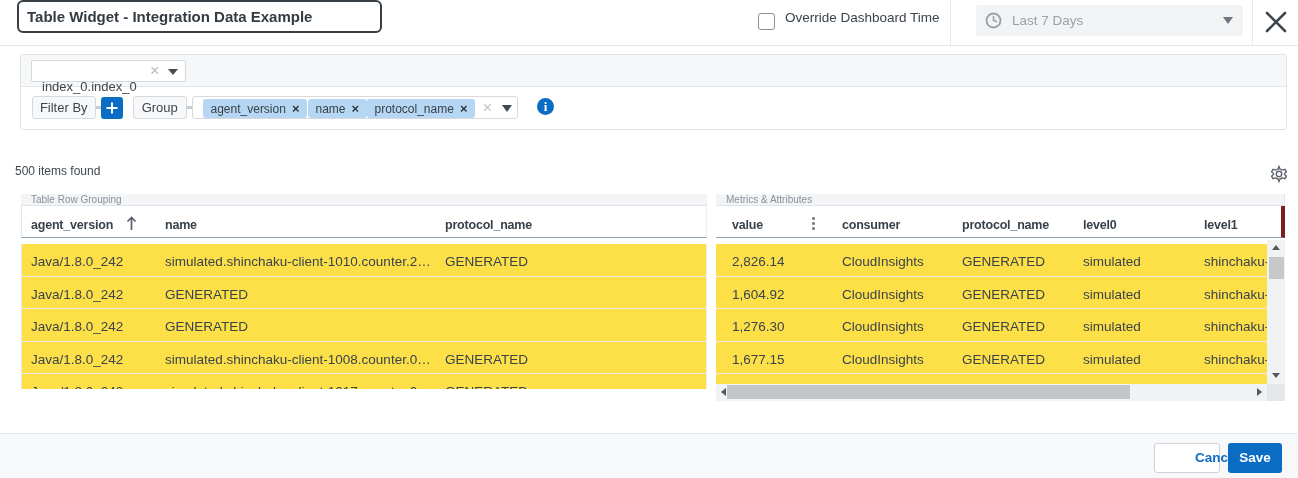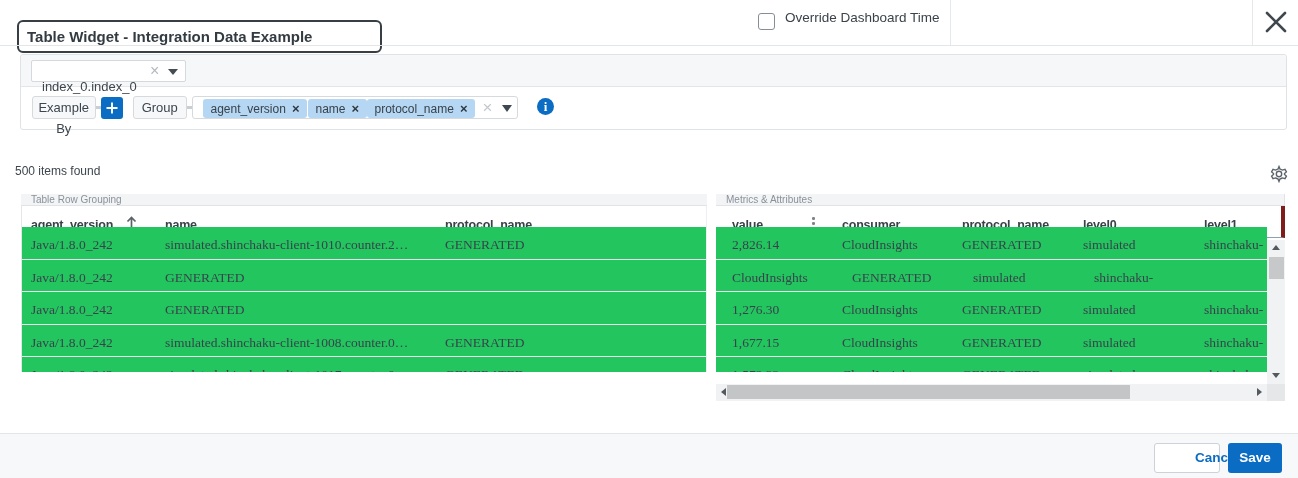--- a/index.html
+++ b/index.html
@@ -1,21 +1,21 @@
 <!DOCTYPE html>
 <html><head>
 <meta charset="utf-8">
 <style>
   * { margin:0; padding:0; box-sizing:border-box; }
   html,body { background:#fff; }
   body { font-family:"Liberation Sans","DejaVu Sans",sans-serif; color:#3a434c; }
   .stage { position:relative; width:1298px; height:478px; background:#fff; overflow:hidden; }
 
   
-  .title-input { position:absolute; left:17px; top:20px; width:365px; height:33px;
+  .title-input { position:absolute; left:17px; top:0; width:365px; height:33px;
     border:2px solid #373e44; border-radius:6px; background:#fff; padding:8px 8px;
     font-family:inherit; font-size:15px; font-weight:bold; color:#333b42; outline:none; }
   .cb { position:absolute; left:758px; top:13px; width:17px; height:17px;
     border:1.5px solid #878e95; border-radius:3px; background:#fff; cursor:pointer; }
   .cb-label { position:absolute; left:785px; top:4px; height:28px; line-height:28px;
     font-size:13.5px; color:#3a434b; }
   .hdr-sep1 { position:absolute; left:950px; top:0; width:1px; height:45px; background:#e5e8ea; }
   .hdr-sep2 { position:absolute; left:1252px; top:0; width:1px; height:45px; background:#e5e8ea; }
   .time-dd { position:absolute; left:976px; top:5px; width:267px; height:31px;
     background:#f2f3f4; border-radius:3px; cursor:pointer; }
@@ -84,21 +84,21 @@
   .lc1 { width:280px; padding-left:10px; }
   .lc2 { width:272px; padding-left:10px; }
   .rc0 { width:110px; padding-left:16px; position:relative; }
   .rc1 { width:120px; padding-left:16px; }
   .rc2 { width:121px; padding-left:16px; }
   .rc3 { width:121px; padding-left:16px; }
   .rc4 { width:200px; padding-left:16px; }
   .kebab { position:absolute; right:11px; top:11px; width:3px; }
   .kebab i { display:block; width:2.6px; height:2.6px; border-radius:50%; background:#7b8288; margin-bottom:2.6px; }
 
-  .tbody { position:absolute; top:227px; height:144.5px; overflow:hidden; background:#22c55e;font-family:Liberation Serif, serif; }
+  .tbody { position:absolute; top:244px; height:144.5px; overflow:hidden; background:#fde047; }
   .tbody-l .trow { width:700px; }
   .tbody-r .trow { width:720px; }
   .thead .hinner { width:720px; }
   .tbody-l { left:21px; width:686px; border-left:1px solid #e4e7ea; border-right:1px solid #eceef0; }
   .tbody-r { left:716px; width:550.5px; }
   .trow { height:32.5px; border-bottom:1px solid #e9ebee; overflow:hidden; white-space:nowrap; }
   .tcell { float:left; height:32.5px; line-height:35px; font-size:13.5px; color:#3a434c;
     white-space:nowrap; overflow:hidden; }
 
   
@@ -130,38 +130,46 @@
 </style>
 </head>
 <body>
 
 <div class="stage">
 
   <input class="title-input" type="text" value="Table Widget - Integration Data Example" style="">
   <span class="cb"></span>
   <span class="cb-label">Override Dashboard Time</span>
   <div class="hdr-sep1"></div>
+  <div class="time-dd">
+    <svg class="clock" width="17" height="17" viewBox="0 0 17 17">
+      <circle cx="8.5" cy="8.5" r="7" fill="none" stroke="#9aa2ab" stroke-width="1.9"></circle>
+      <path d="M8.5 4.5 L8.5 8.5 L11.5 9.5" fill="none" stroke="#9aa2ab" stroke-width="1.6" stroke-linecap="round"></path>
+    </svg>
+    <span class="tval">Last 7 Days</span>
+    <span class="caret"></span>
+  </div>
   <div class="hdr-sep2"></div>
   <div class="close-x">
     <svg width="26" height="26" viewBox="0 0 26 26">
       <path d="M4 4 L22 22 M22 4 L4 22" stroke="#3f474f" stroke-width="2.6" stroke-linecap="round"></path>
     </svg>
   </div>
   <div class="hdr-divider"></div>
 
   <div class="qpanel">
     <div class="qtop">
       <div class="idx-box">
         <span class="txt">index_0.index_0</span>
         <span class="xg">×</span>
         <span class="caret"></span>
       </div>
     </div>
     <div class="qrow">
-      <div class="lbl-box fb-box">Example By</div>
+      <div class="lbl-box fb-box">Filter By</div>
       <div class="conn conn1"></div>
       <div class="plus-btn">
         <svg width="12" height="12" viewBox="0 0 12 12">
           <path d="M6 0.5 L6 11.5 M0.5 6 L11.5 6" stroke="#fff" stroke-width="1.9"></path>
         </svg>
       </div>
       <div class="lbl-box gr-box">Group</div>
       <div class="conn conn2"></div>
       <div class="chips-box">
         <span class="chip chip1"><span>agent_version</span><span class="cx">×</span></span>
@@ -238,20 +246,21 @@
     </div>
   <div class="tbody tbody-r">
       <div class="trow">
         <div class="tcell rc0">2,826.14</div>
         <div class="tcell rc1">CloudInsights</div>
         <div class="tcell rc2">GENERATED</div>
         <div class="tcell rc3">simulated</div>
         <div class="tcell rc4">shinchaku-</div>
       </div>
       <div class="trow">
+        <div class="tcell rc0">1,604.92</div>
         <div class="tcell rc1">CloudInsights</div>
         <div class="tcell rc2">GENERATED</div>
         <div class="tcell rc3">simulated</div>
         <div class="tcell rc4">shinchaku-</div>
       </div>
       <div class="trow">
         <div class="tcell rc0">1,276.30</div>
         <div class="tcell rc1">CloudInsights</div>
         <div class="tcell rc2">GENERATED</div>
         <div class="tcell rc3">simulated</div>

